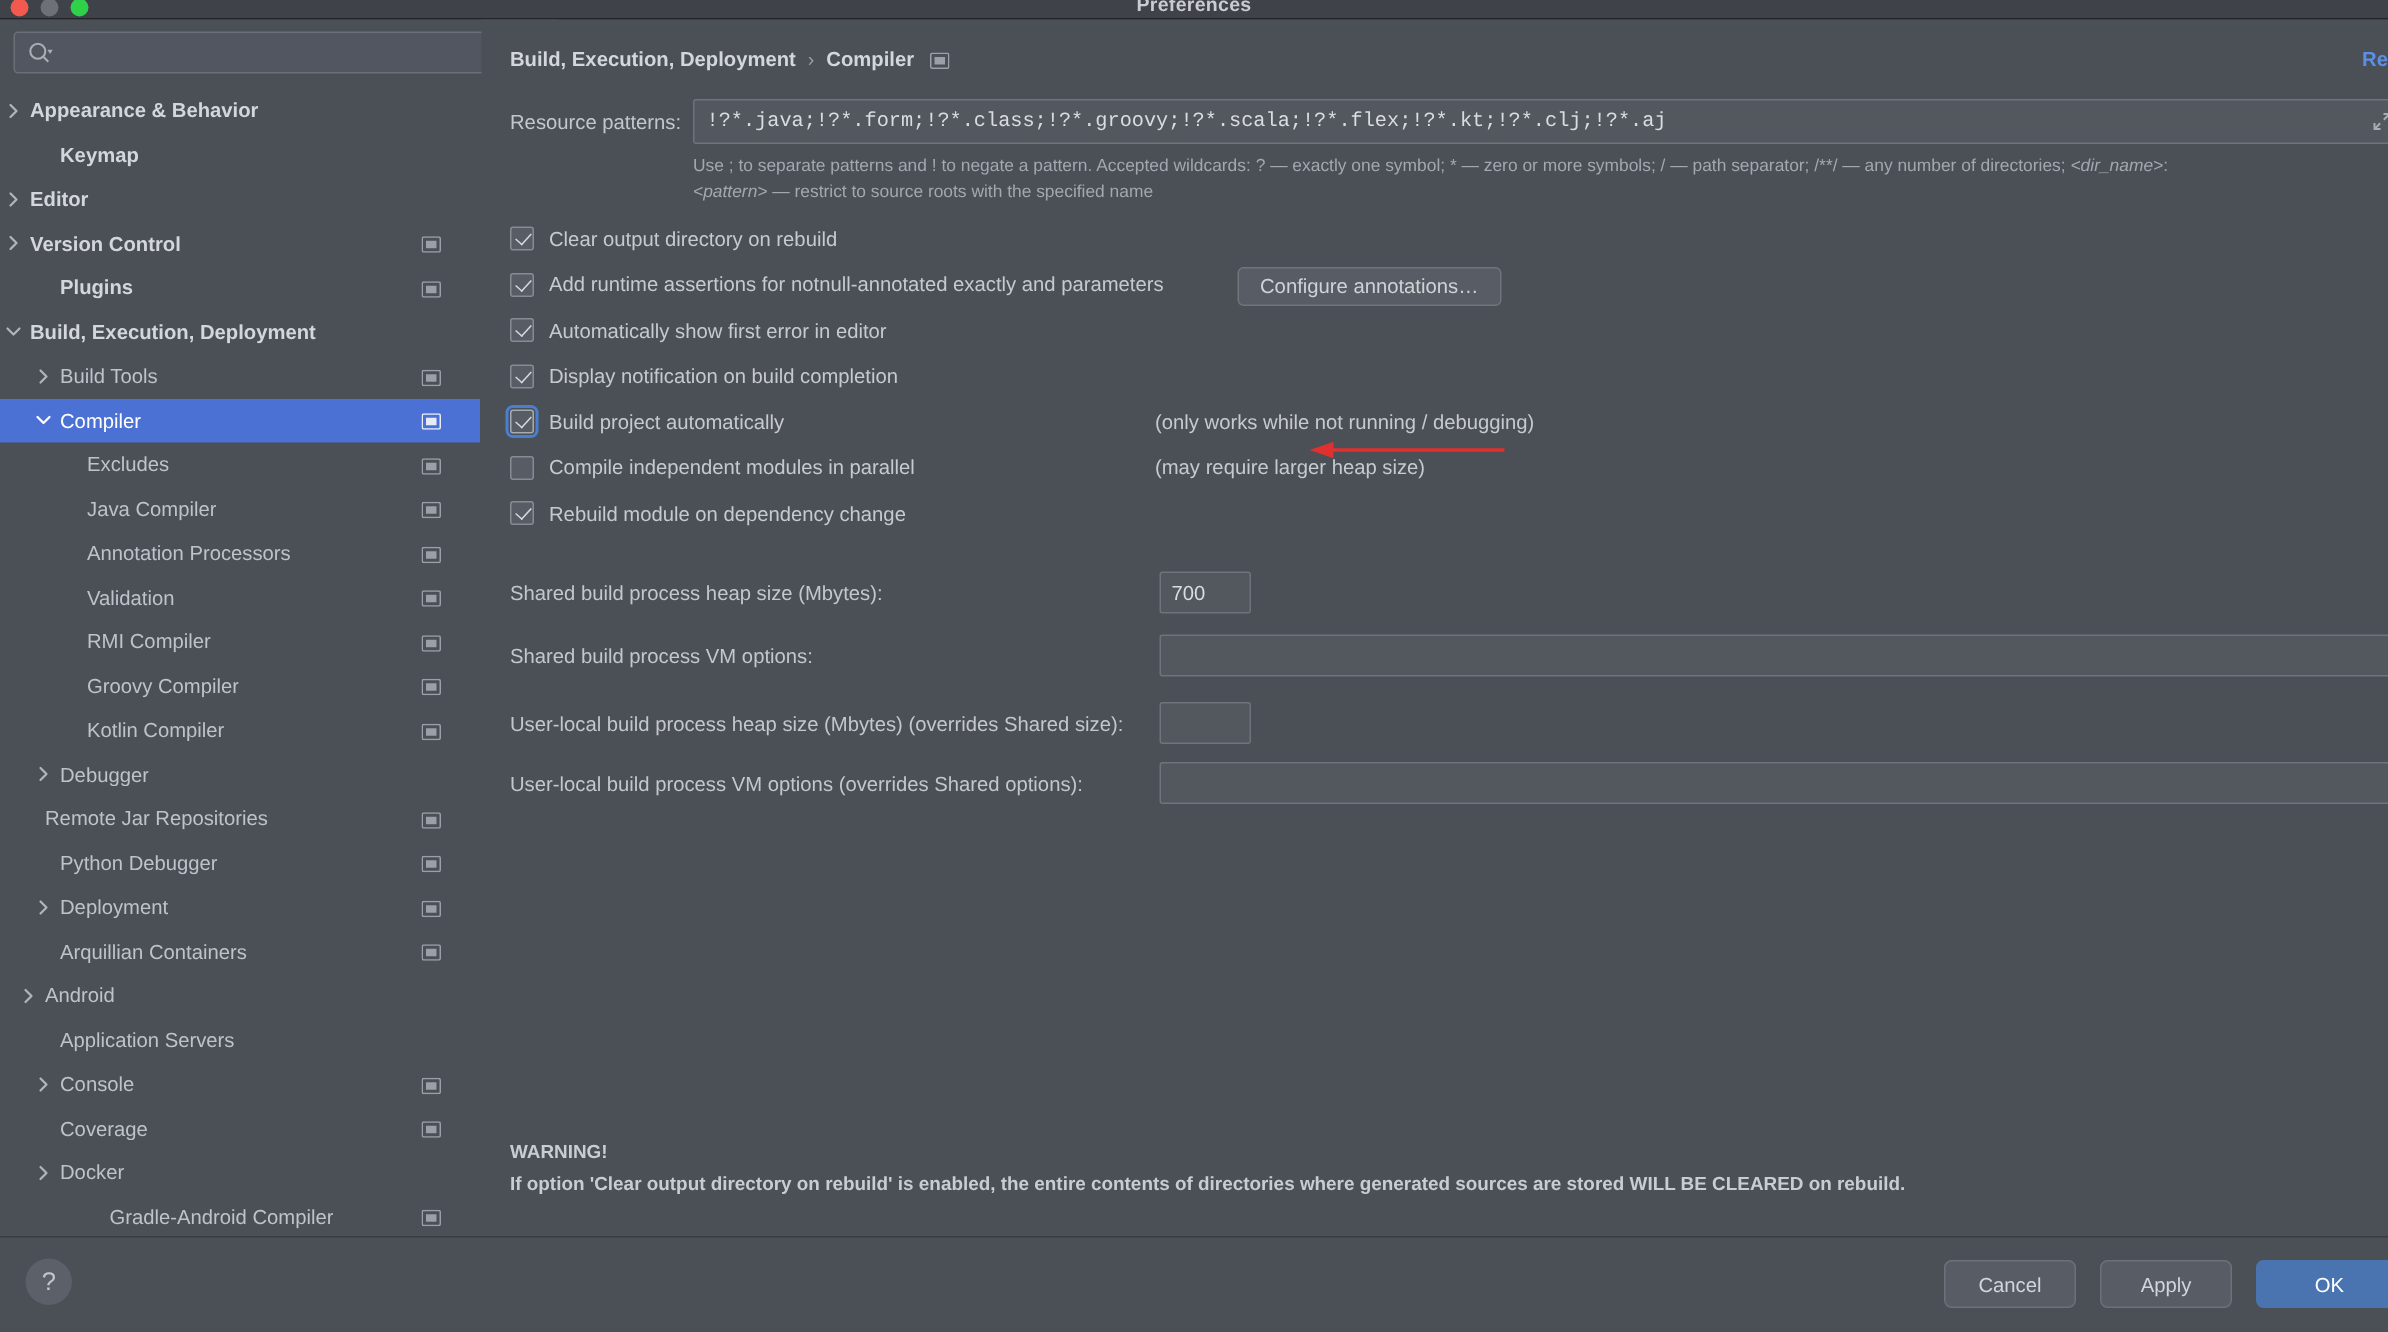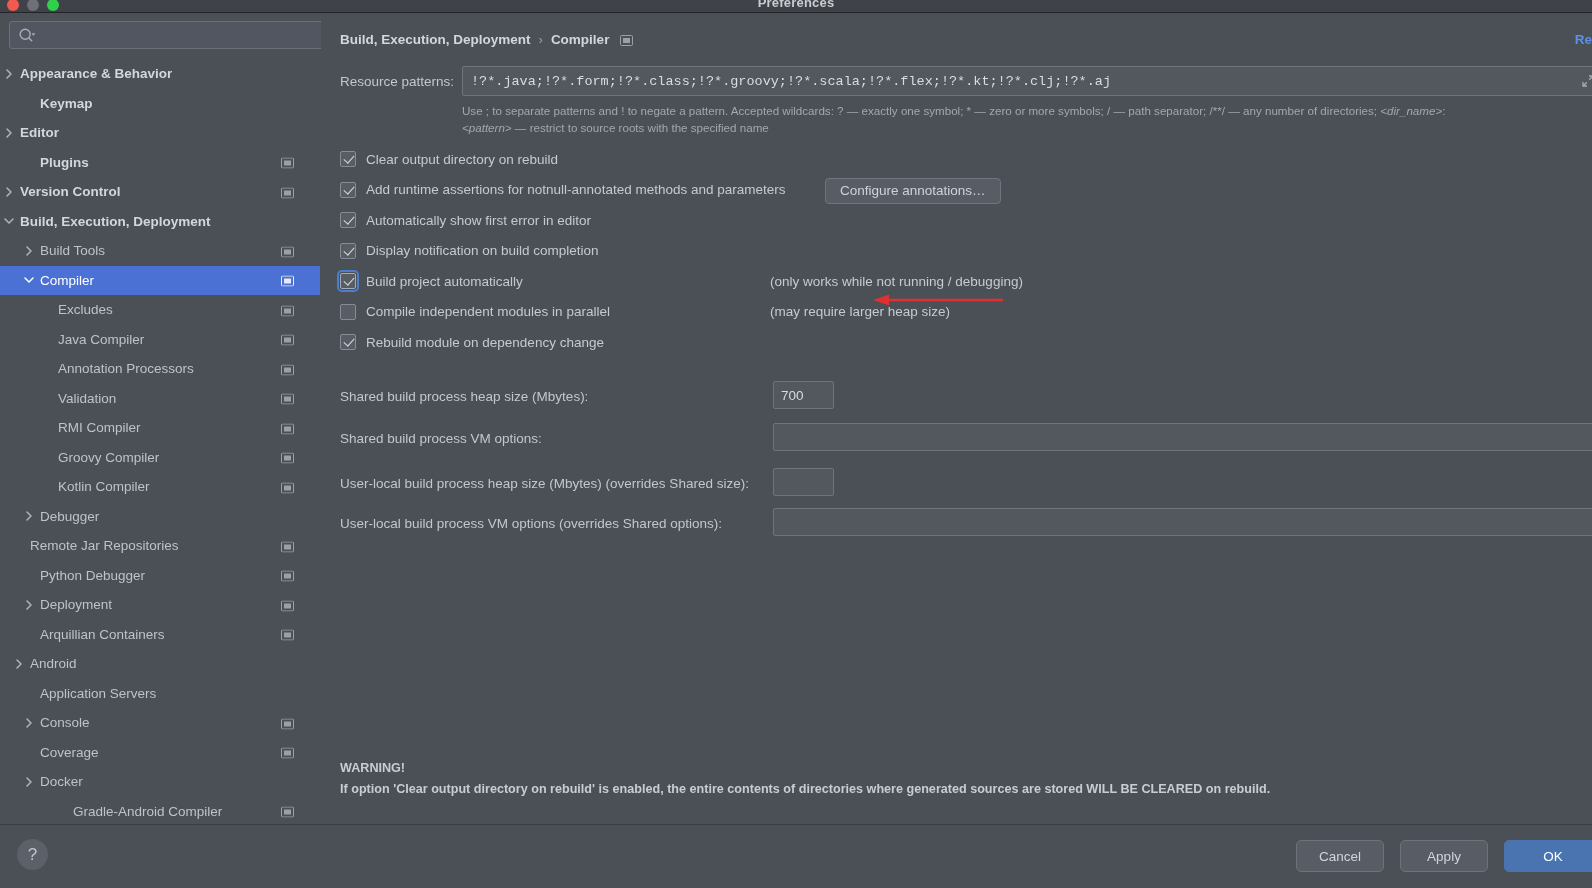--- a/index.html
+++ b/index.html
@@ -283,35 +283,35 @@
           <span class="row-label">Keymap</span>
         </div>
         <div class="tree-row bold" style="padding-left: 2px;">
           <span class="tw">
             <svg viewBox="0 0 14 14" width="14" height="14">
               <path d="M5 3 L9 7 L5 11" fill="none" stroke="currentColor" stroke-width="1.5" stroke-linecap="round" stroke-linejoin="round"></path>
             </svg>
           </span>
           <span class="row-label">Editor</span>
         </div>
+        <div class="tree-row bold" style="padding-left: 2px;">
+          <span class="tw">
+            <svg viewBox="0 0 14 14" width="14" height="14">
+              <path d="M5 3 L9 7 L5 11" fill="none" stroke="currentColor" stroke-width="1.5" stroke-linecap="round" stroke-linejoin="round"></path>
+            </svg>
+          </span>
+          <span class="row-label">Version Control</span>
+          <span class="mon"><svg viewBox="0 0 13 11" width="13" height="11">
+              <rect x="0.5" y="0.5" width="12" height="10" rx="1" fill="none" stroke="#9aa0a8"></rect>
+              <rect x="3" y="3" width="7" height="5" fill="#9aa0a8"></rect>
+            </svg></span>
+        </div>
         <div class="tree-row bold" style="padding-left: 22px;">
           <span class="tw"></span>
           <span class="row-label">Plugins</span>
-          <span class="mon"><svg viewBox="0 0 13 11" width="13" height="11">
-              <rect x="0.5" y="0.5" width="12" height="10" rx="1" fill="none" stroke="#9aa0a8"></rect>
-              <rect x="3" y="3" width="7" height="5" fill="#9aa0a8"></rect>
-            </svg></span>
-        </div>
-        <div class="tree-row bold" style="padding-left: 2px;">
-          <span class="tw">
-            <svg viewBox="0 0 14 14" width="14" height="14">
-              <path d="M5 3 L9 7 L5 11" fill="none" stroke="currentColor" stroke-width="1.5" stroke-linecap="round" stroke-linejoin="round"></path>
-            </svg>
-          </span>
-          <span class="row-label">Version Control</span>
           <span class="mon"><svg viewBox="0 0 13 11" width="13" height="11">
               <rect x="0.5" y="0.5" width="12" height="10" rx="1" fill="none" stroke="#9aa0a8"></rect>
               <rect x="3" y="3" width="7" height="5" fill="#9aa0a8"></rect>
             </svg></span>
         </div>
         <div class="tree-row bold" style="padding-left: 2px;">
           <span class="tw">
             <svg viewBox="0 0 14 14" width="14" height="14">
               <path d="M3 5 L7 9 L11 5" fill="none" stroke="currentColor" stroke-width="1.5" stroke-linecap="round" stroke-linejoin="round"></path>
             </svg>
@@ -527,21 +527,21 @@
       <i>&lt;pattern&gt;</i><span> — restrict to source roots with the specified name</span>
     </div>
 
     <div class="checks" id="checks">
         <div class="chk-row">
           <span class="cb checked"></span>
           <span class="chk-label">Clear output directory on rebuild</span>
         </div>
         <div class="chk-row">
           <span class="cb checked"></span>
-          <span class="chk-label">Add runtime assertions for notnull-annotated methods and parameters</span>
+          <span class="chk-label">Add runtime assertions for notnull-annotated exactly and parameters</span>
           <button class="btn-cfg">Configure annotations…</button>
         </div>
         <div class="chk-row">
           <span class="cb checked"></span>
           <span class="chk-label">Automatically show first error in editor</span>
         </div>
         <div class="chk-row">
           <span class="cb checked"></span>
           <span class="chk-label">Display notification on build completion</span>
         </div>

